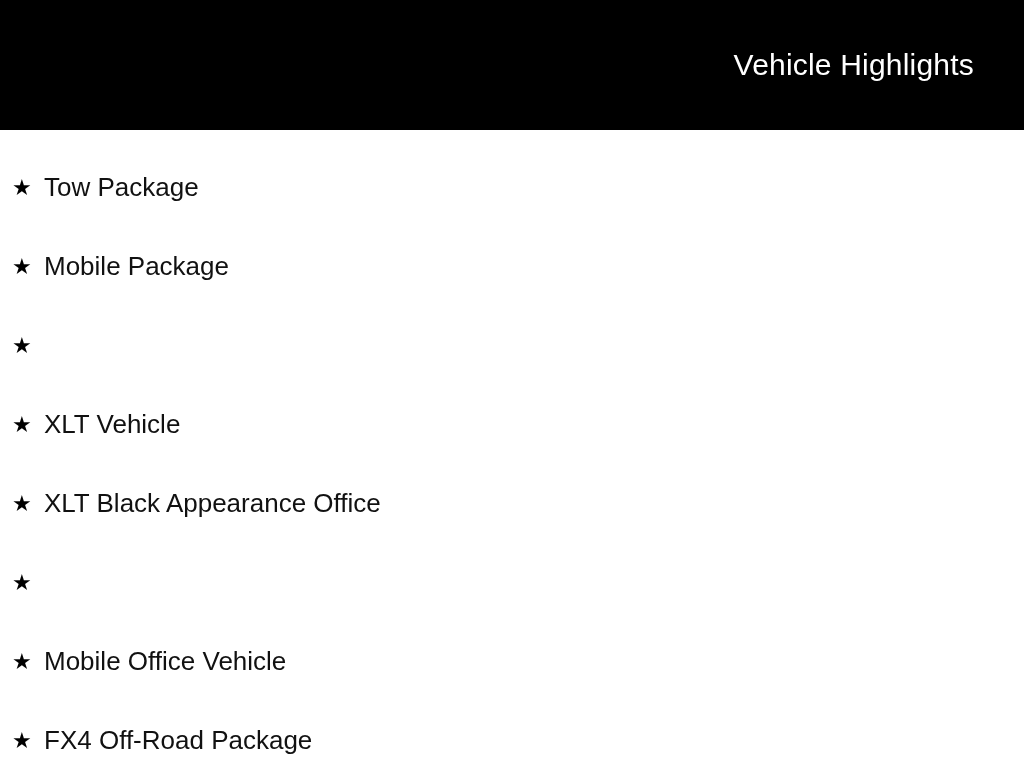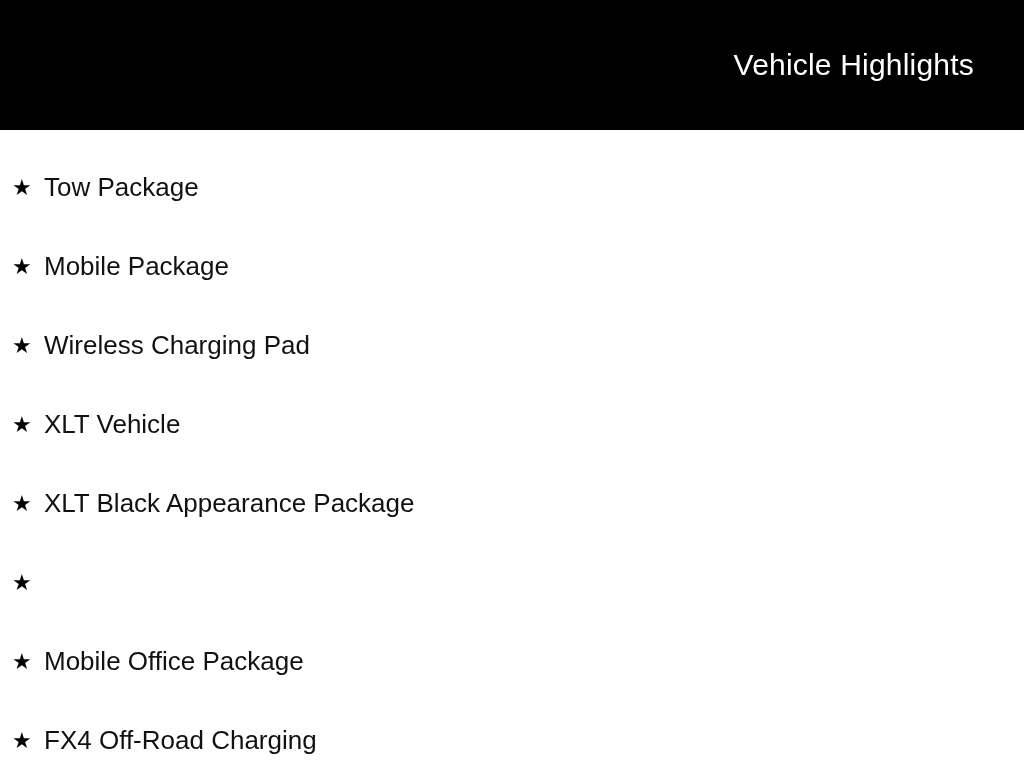--- a/index.html
+++ b/index.html
@@ -82,42 +82,41 @@
       <span class="highlight-label">Tow Package</span>
     </li>
 
     <li class="highlight-item">
       <span class="star-icon">★</span>
       <span class="highlight-label">Mobile Package</span>
     </li>
 
     <li class="highlight-item">
       <span class="star-icon">★</span>
-      <span class="highlight-label">Wireless Charging Pad</span>
     </li>
 
     <li class="highlight-item">
       <span class="star-icon">★</span>
       <span class="highlight-label">XLT Vehicle</span>
     </li>
 
     <li class="highlight-item">
       <span class="star-icon">★</span>
-      <span class="highlight-label">XLT Black Appearance Package</span>
+      <span class="highlight-label">XLT Black Appearance Office</span>
     </li>
 
     <li class="highlight-item">
       <span class="star-icon">★</span>
     </li>
 
     <li class="highlight-item">
       <span class="star-icon">★</span>
-      <span class="highlight-label">Mobile Office Package</span>
+      <span class="highlight-label">Mobile Office Vehicle</span>
     </li>
 
     <li class="highlight-item">
       <span class="star-icon">★</span>
-      <span class="highlight-label">FX4 Off-Road Charging</span>
+      <span class="highlight-label">FX4 Off-Road Package</span>
     </li>
 
   </ul>
 
 </div>
 
 </body></html>

